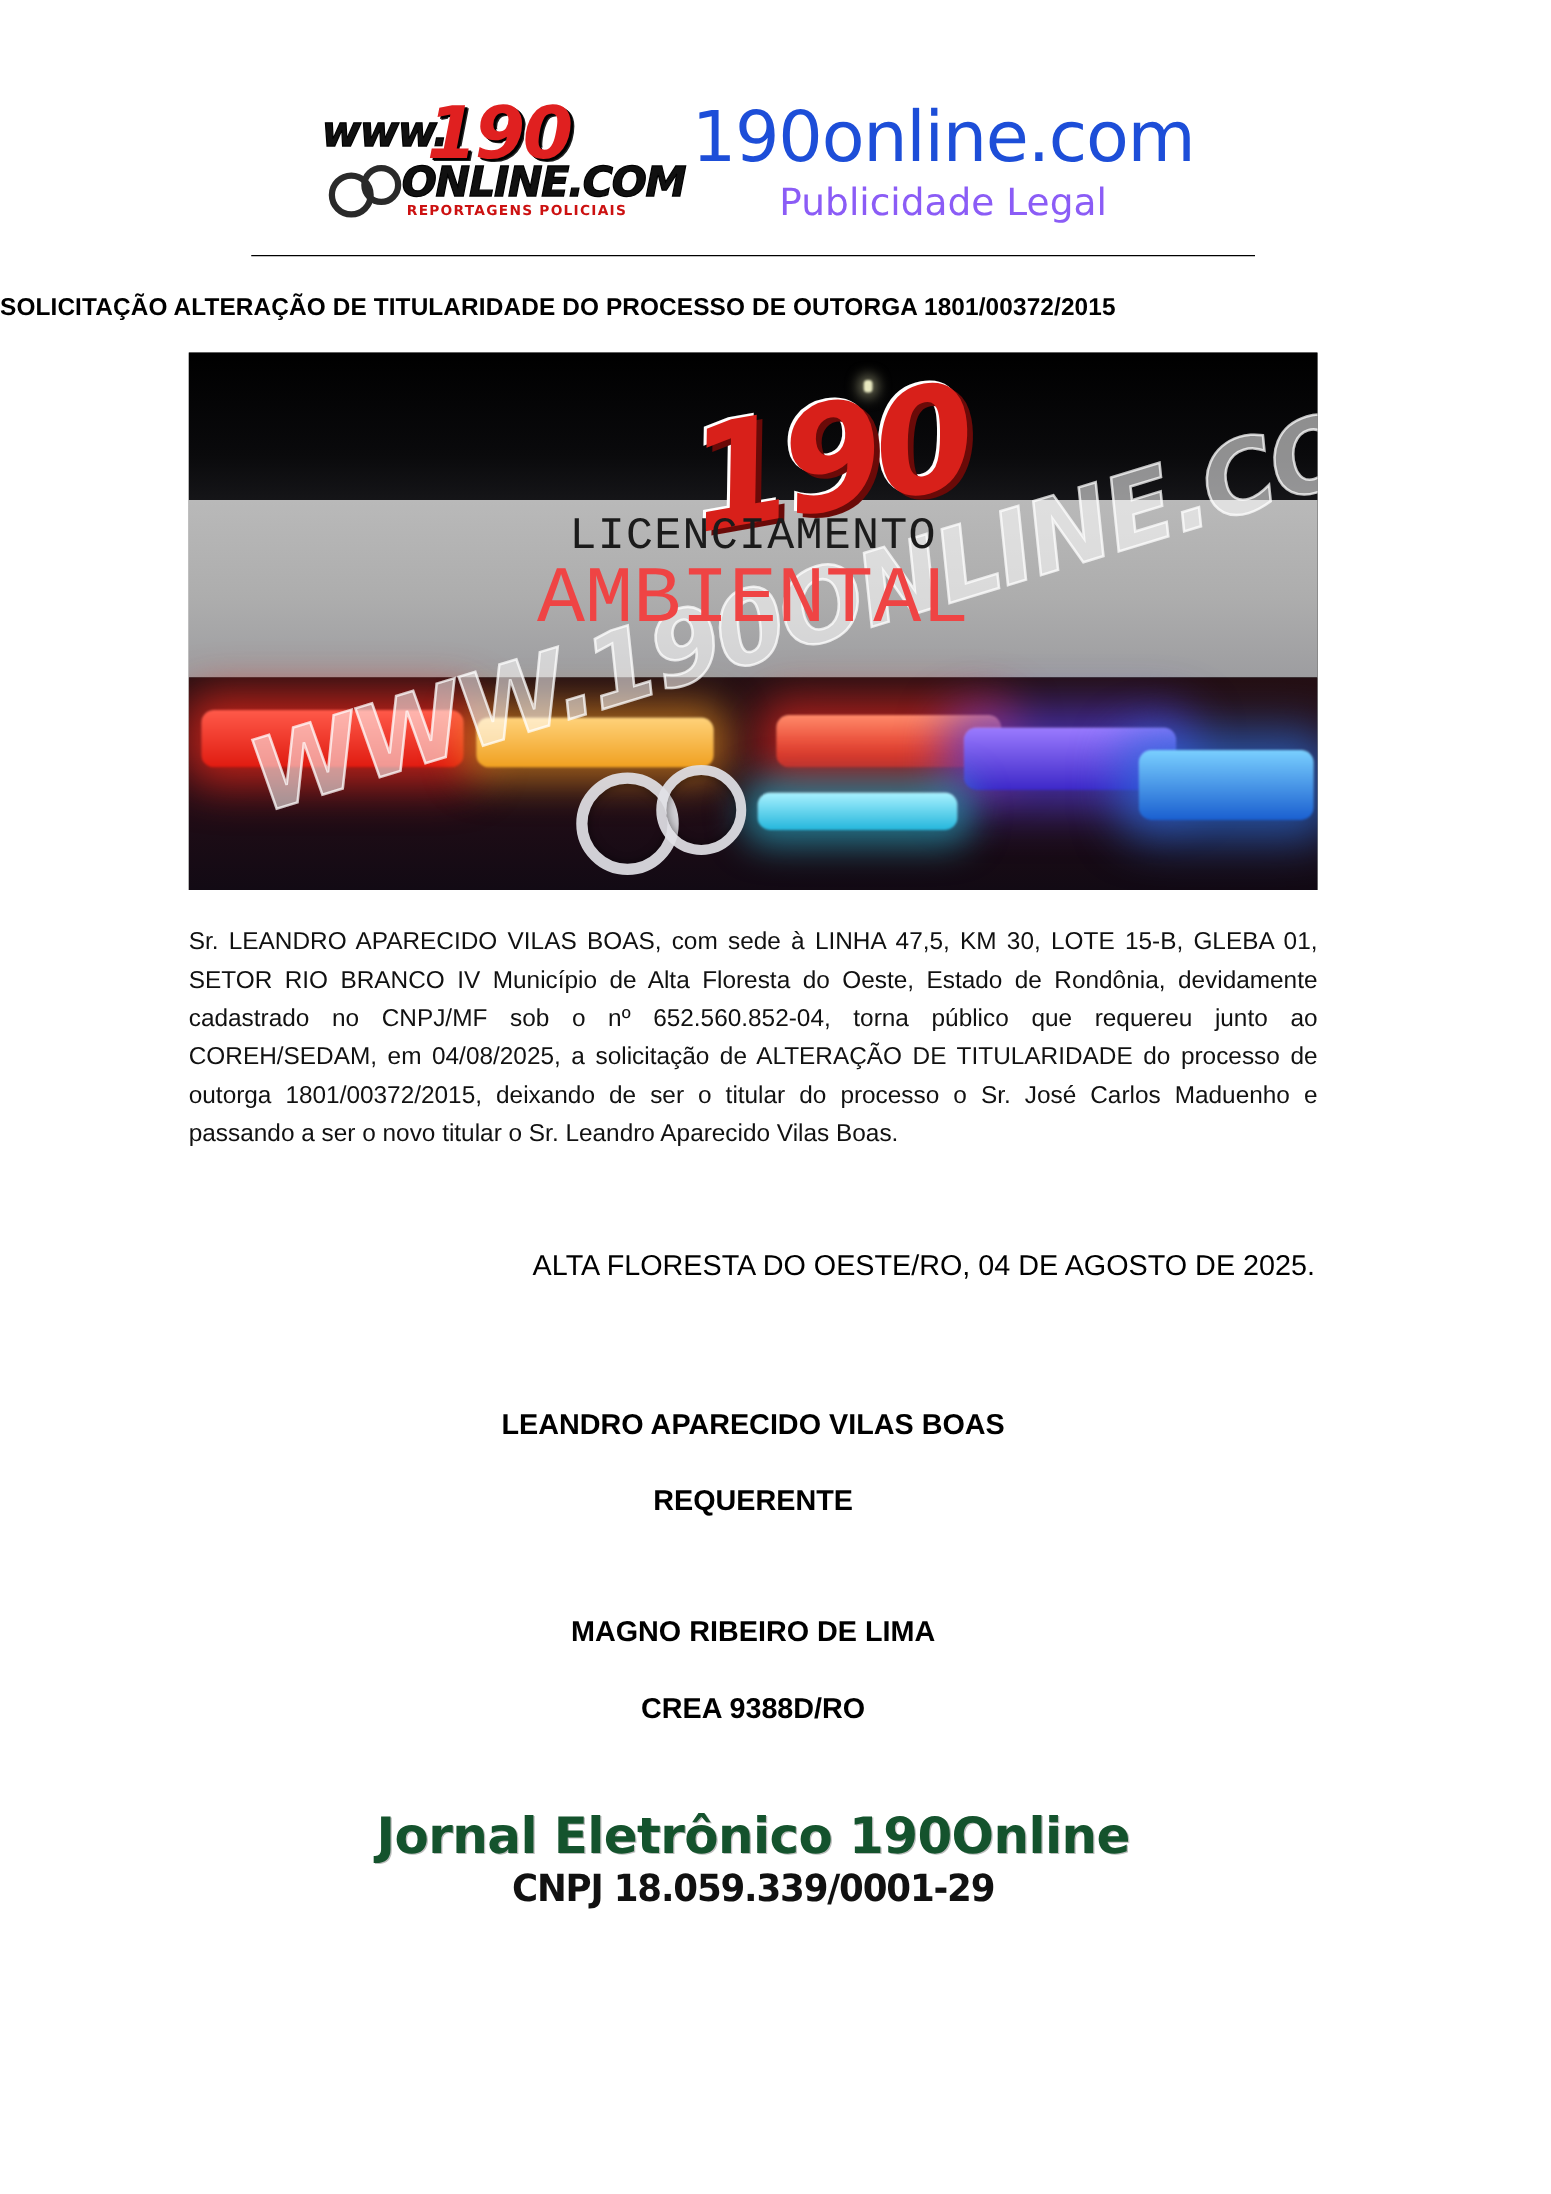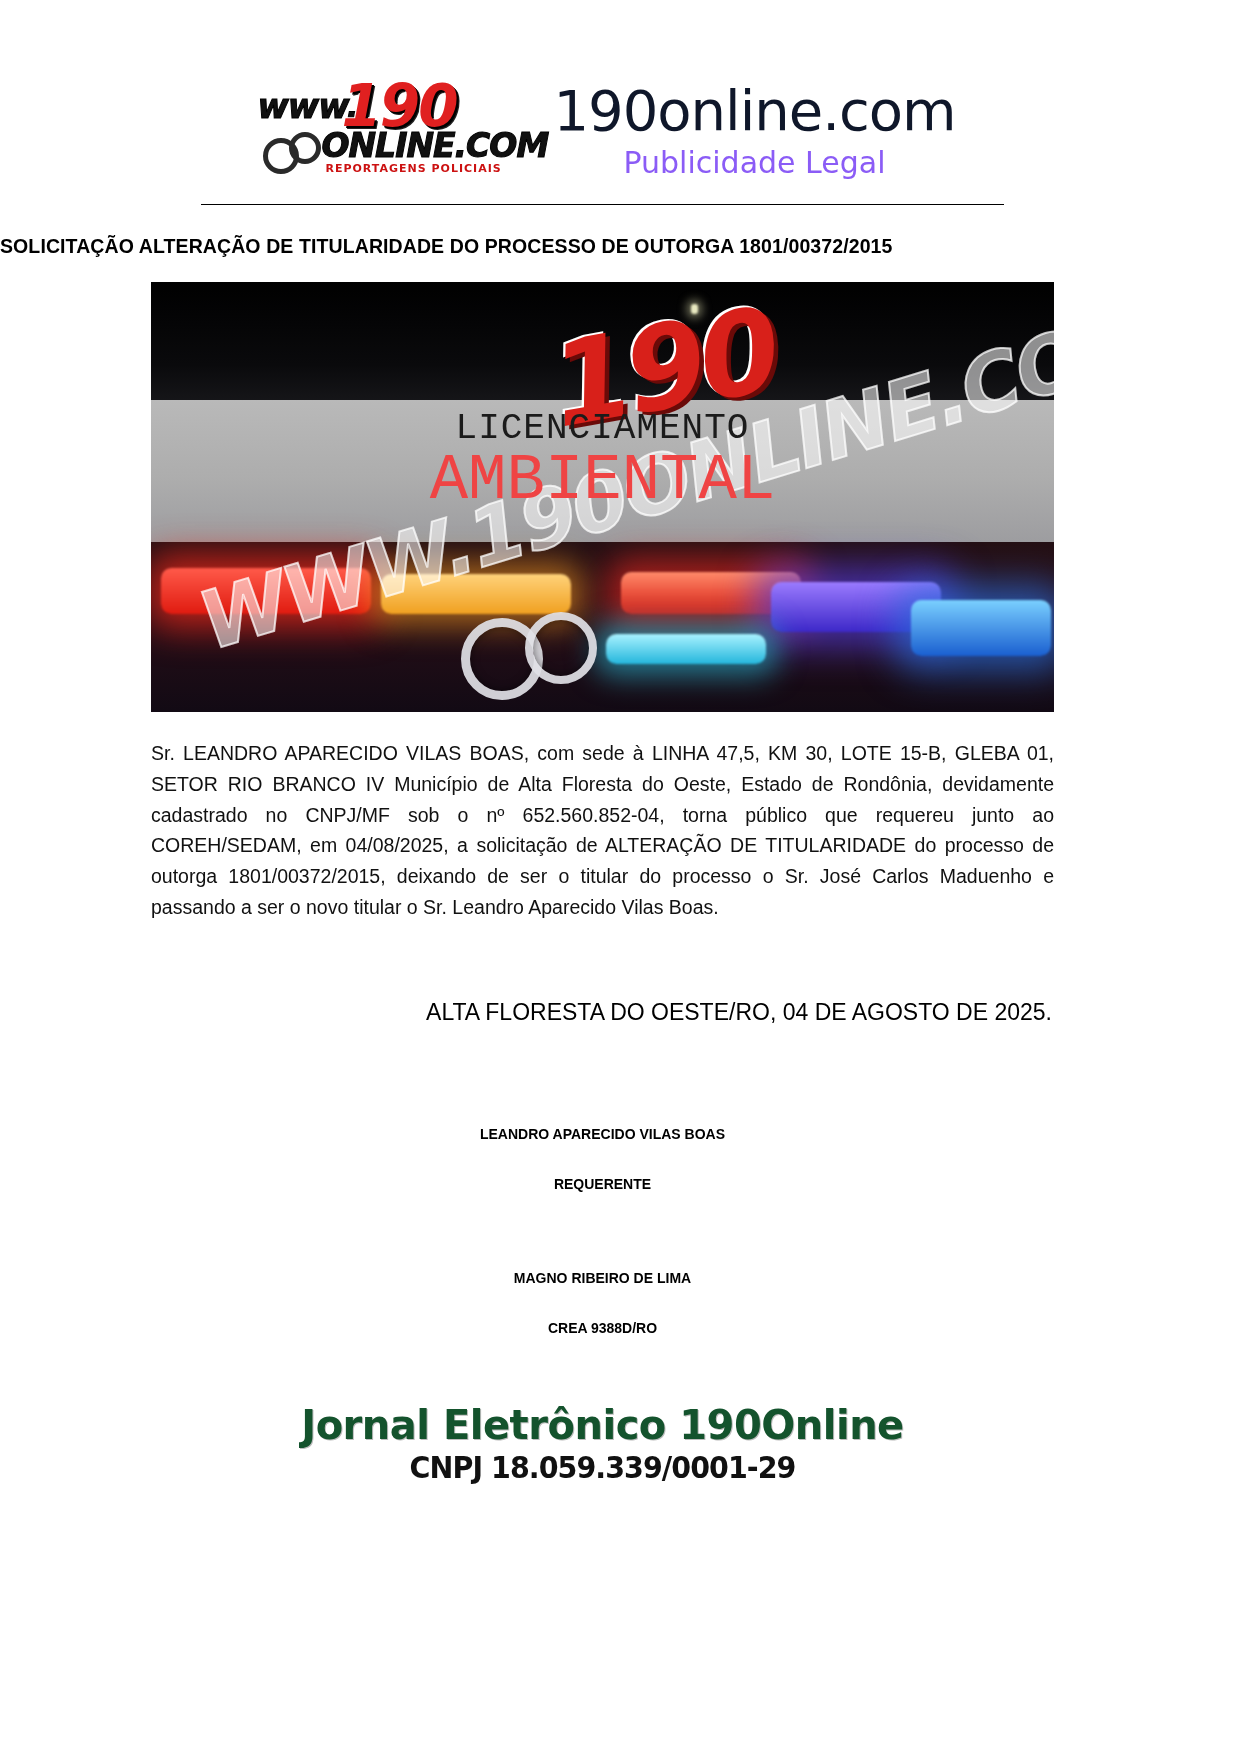--- a/index.html
+++ b/index.html
@@ -101,21 +101,21 @@
   .logo-cuffs .ring.b { left: 26px; top: 2px; width: 22px; height: 22px; }
 
   .title-block {
     text-align: center;
     flex: none;
   }
   .site-title {
     font-family: "DejaVu Sans", sans-serif;
     font-size: 56px;
     line-height: 1.05;
-    color: #0f172a;
+    color: #1d4ed8;
     letter-spacing: -1px;
   }
   .site-subtitle {
     font-family: "DejaVu Sans", sans-serif;
     font-size: 30px;
     color: #8b5cf6;
     margin-top: 4px;
   }
 
   .rule {
@@ -274,21 +274,21 @@
     margin: 76px auto 0 auto;
     text-align: right;
     font-size: 23px;
     padding-right: 4px;
   }
   .sign-block {
     width: 903px;
     margin: 0 auto;
     text-align: center;
     font-weight: bold;
-    font-size: 14px;
+    font-size: 23px;
   }
   .sign-1 { margin-top: 100px; }
   .sign-2 { margin-top: 34px; }
   .sign-3 { margin-top: 78px; }
   .sign-4 { margin-top: 34px; }
 
   
   .footer {
     width: 903px;
     margin: 66px auto 0 auto;

